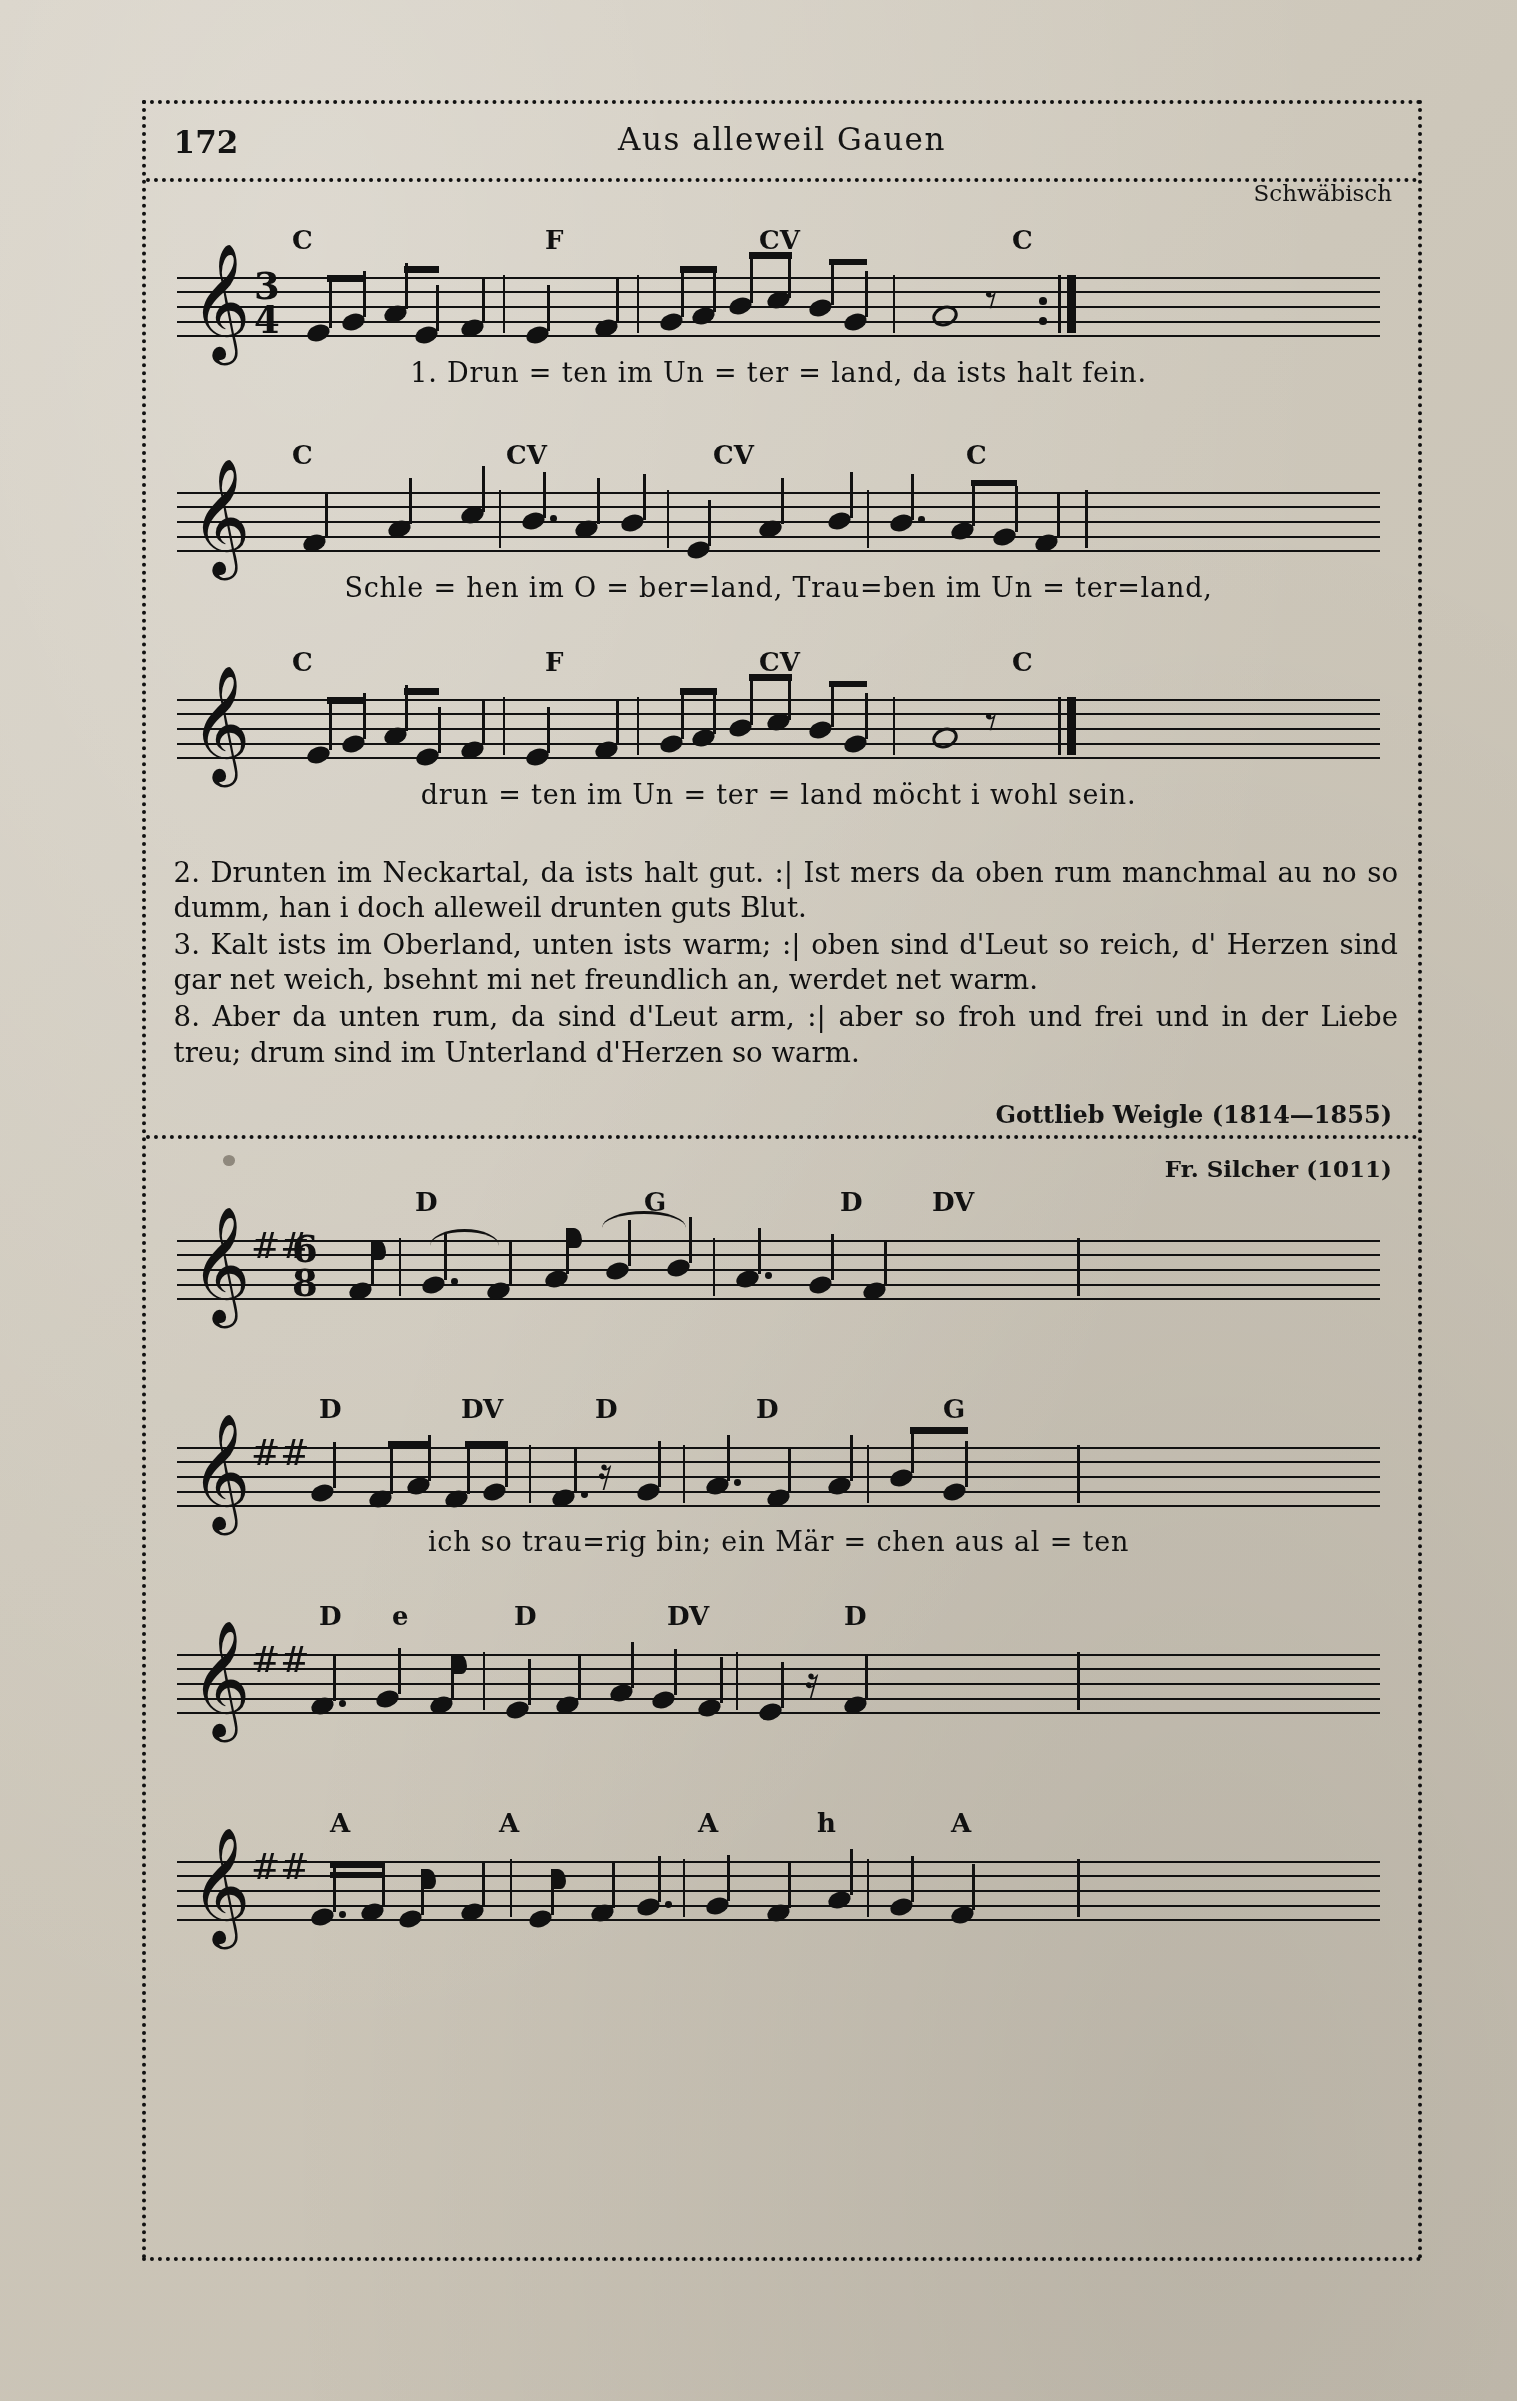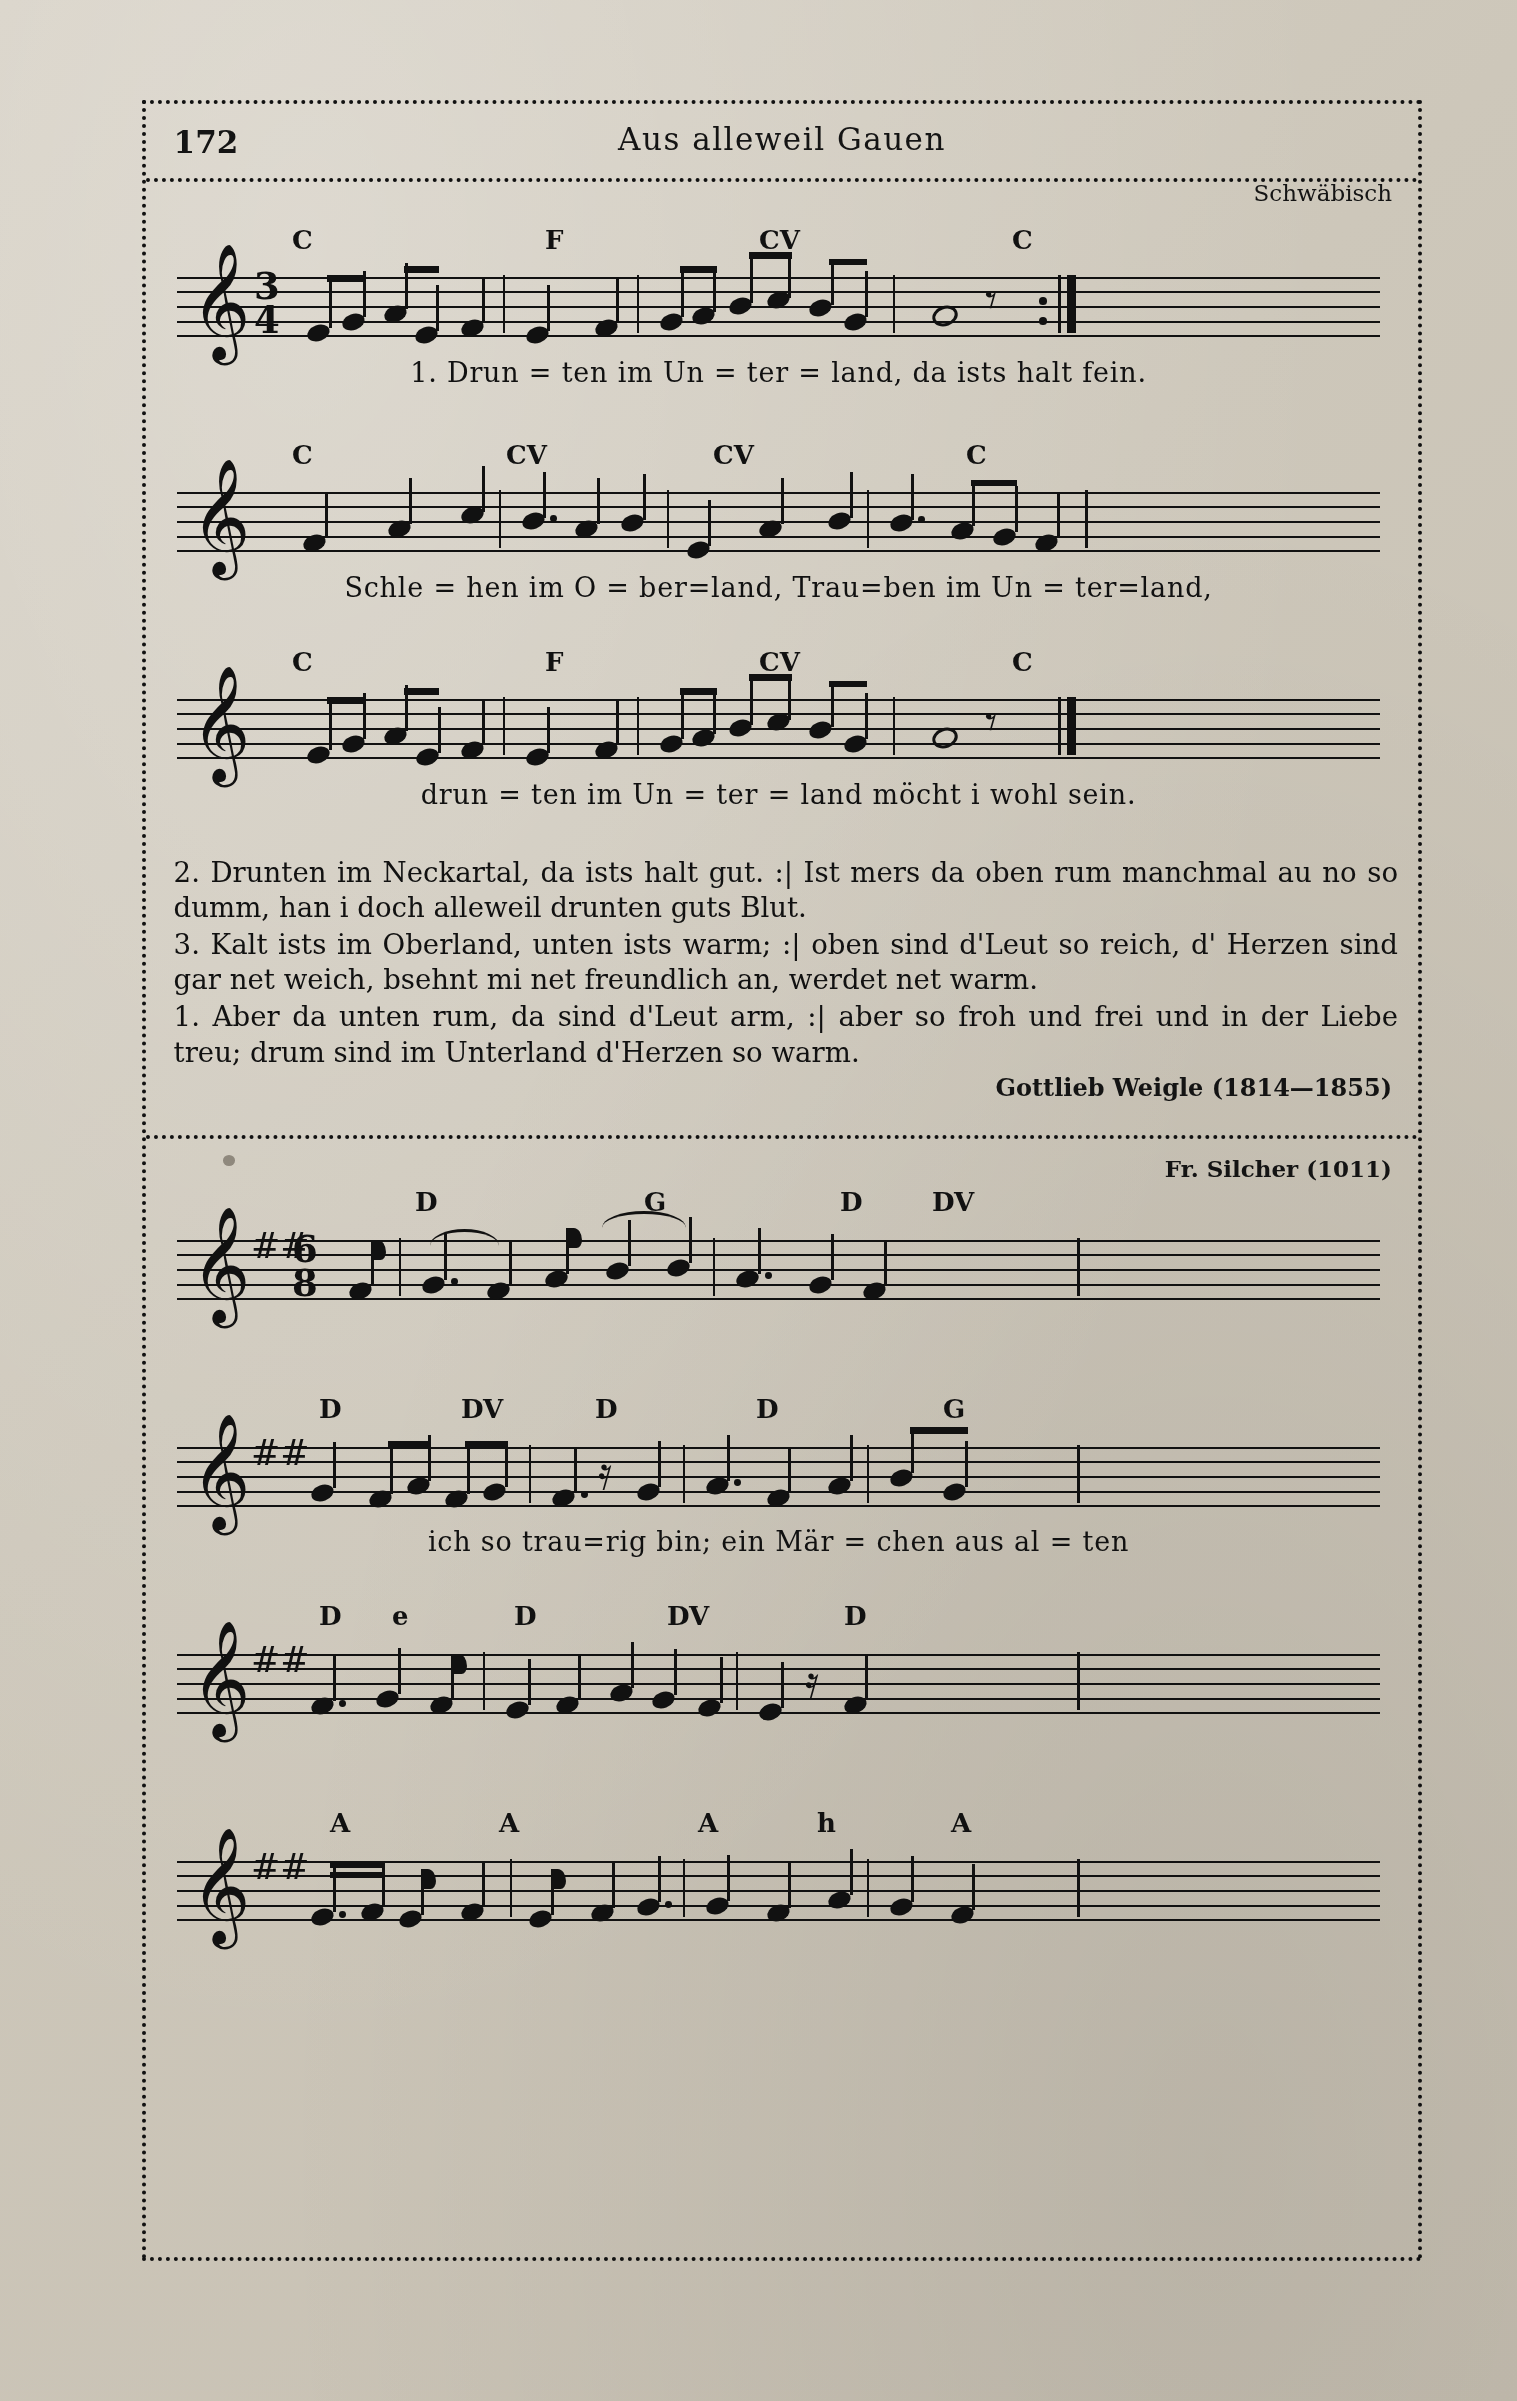--- a/index.html
+++ b/index.html
@@ -387,23 +387,23 @@
         <div class="rest" style="left:808px;top:17px;">𝄾</div>
         <div class="endbar" style="left:881px;"></div>
         <div class="endbar thick" style="left:890px;"></div>
       </div>
       <div class="lyricline" style="top:123px;">drun = ten   im   Un = ter = land möcht i     wohl   sein.</div>
     </div>
 
     <div class="verses" style="top:751px;">
       <p>2. Drunten im Neckartal, da ists halt gut. :| Ist mers da oben rum manchmal au no so dumm, han i doch alleweil drunten guts Blut.</p>
       <p>3. Kalt ists im Oberland, unten ists warm; :| oben sind d'Leut so reich, d' Herzen sind gar net weich, bsehnt mi net freundlich an, werdet net warm.</p>
-      <p>1. Aber da unten rum, da sind d'Leut arm, :| aber so froh und frei und in der Liebe treu; drum sind im Unterland d'Herzen so warm.</p>
-    </div>
-    <div class="attr-center" style="top:969px;">Gottlieb Weigle (1814—1855)</div>
+      <p>8. Aber da unten rum, da sind d'Leut arm, :| aber so froh und frei und in der Liebe treu; drum sind im Unterland d'Herzen so warm.</p>
+    </div>
+    <div class="attr-center" style="top:996px;">Gottlieb Weigle (1814—1855)</div>
 
     <div class="dotrule" style="top:1031px;"></div>
 
     <div class="smudge" style="left:77px;top:1051px;"></div>
     <div class="attr-right" style="top:1051px;font-weight:bold;">Fr. Silcher (1011)</div>
 
     <div class="system" style="top:1088px;">
       <div class="chord" style="left:238px;top:-4.6px;">D</div>
       <div class="chord" style="left:467px;top:-4.6px;">G</div>
       <div class="chord" style="left:663px;top:-4.6px;">D</div>

